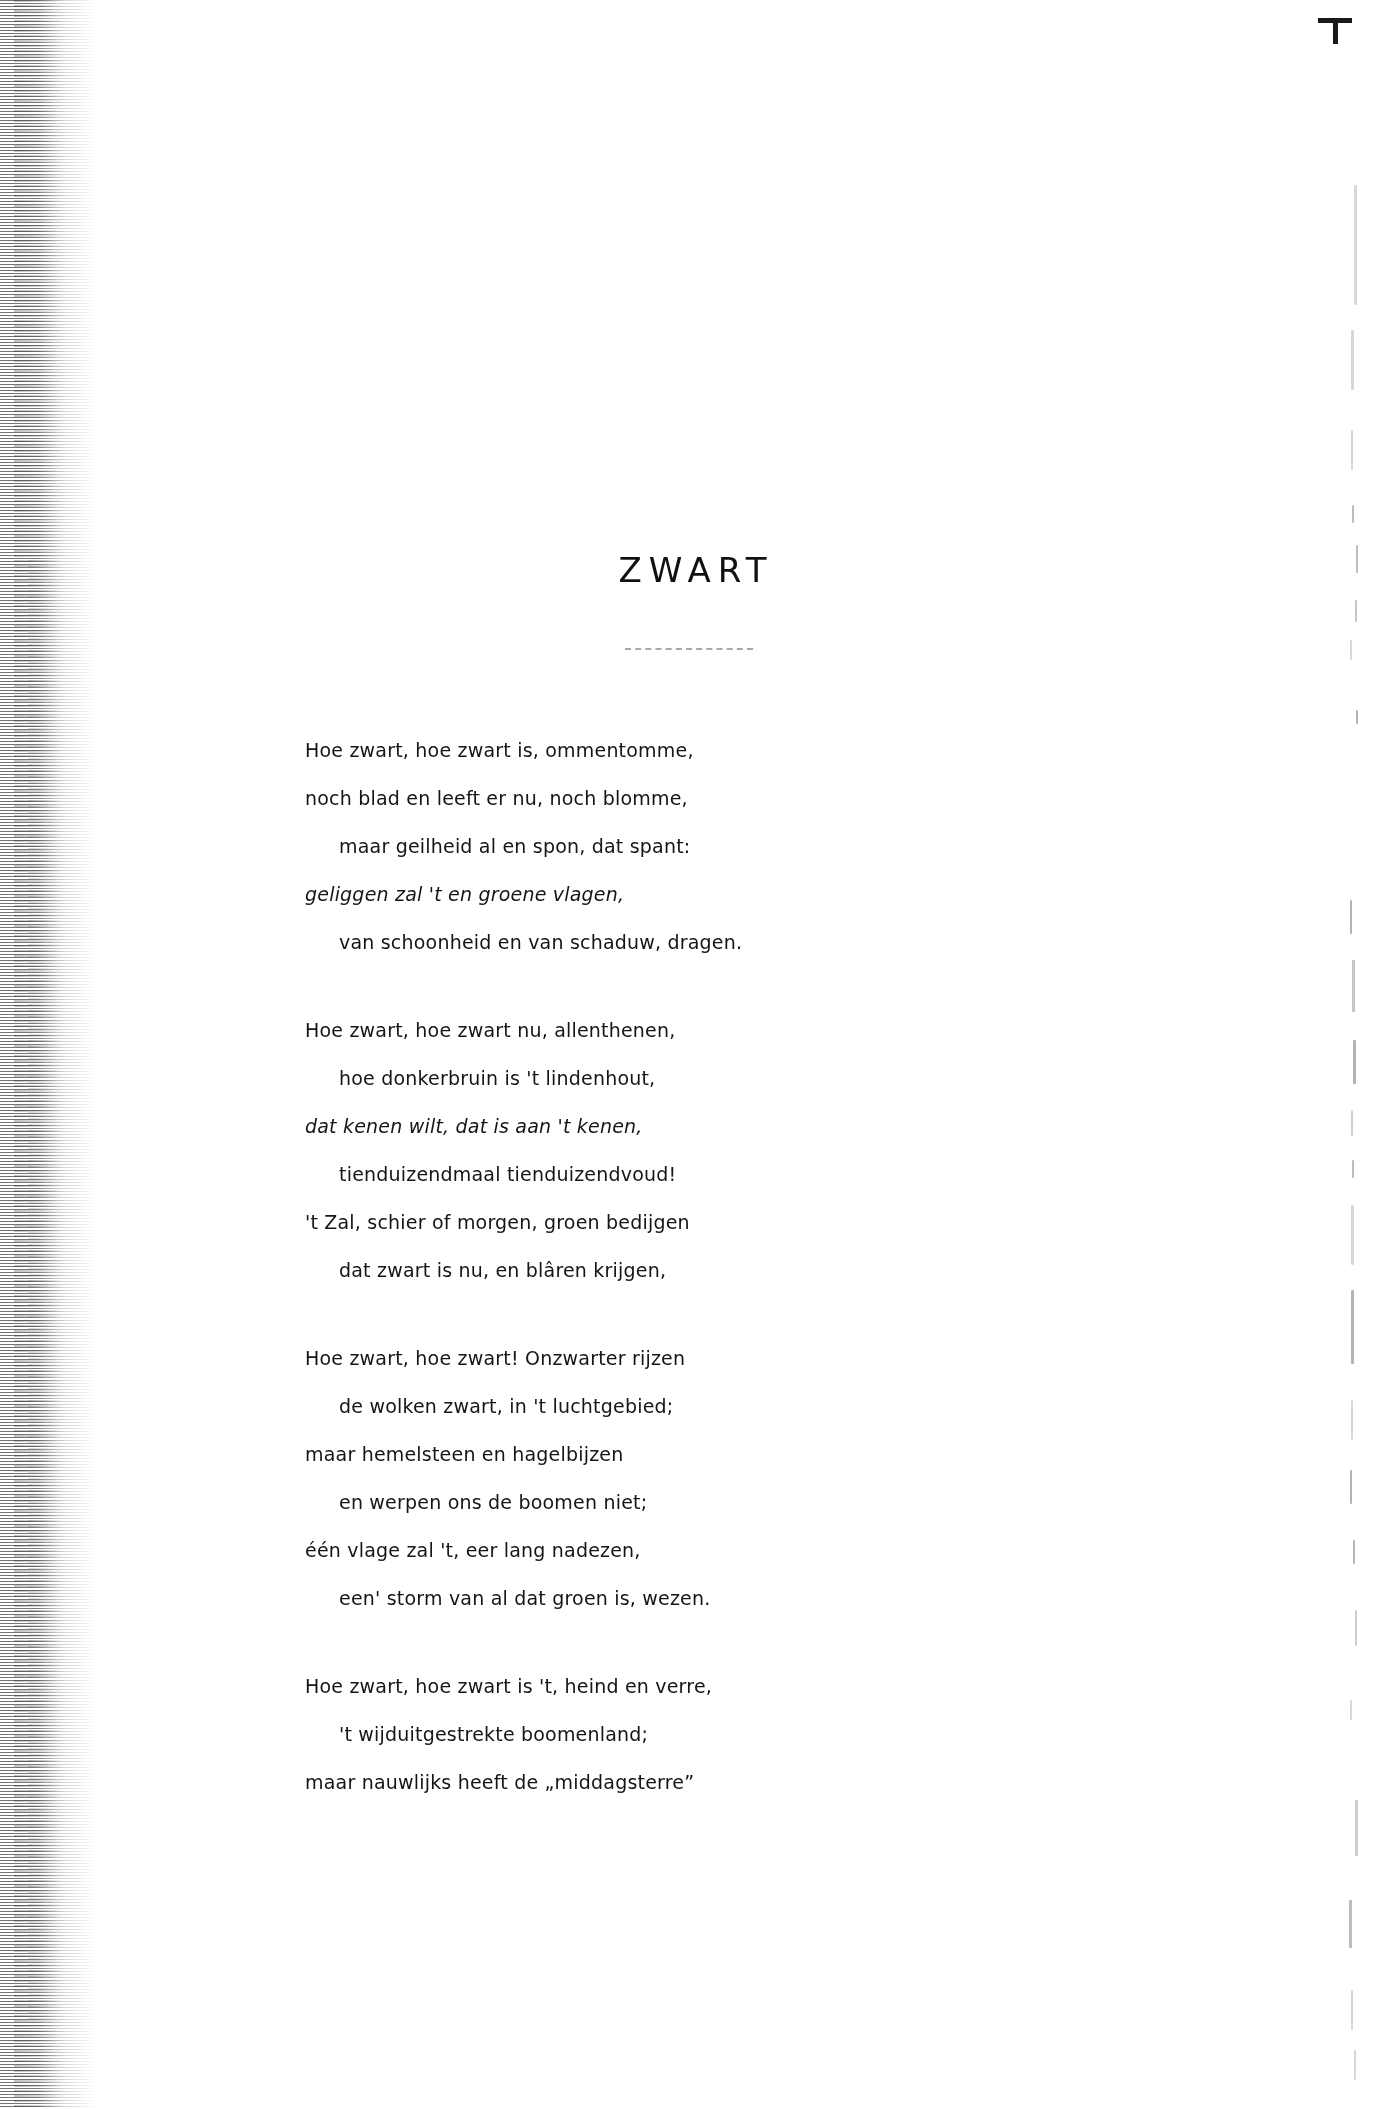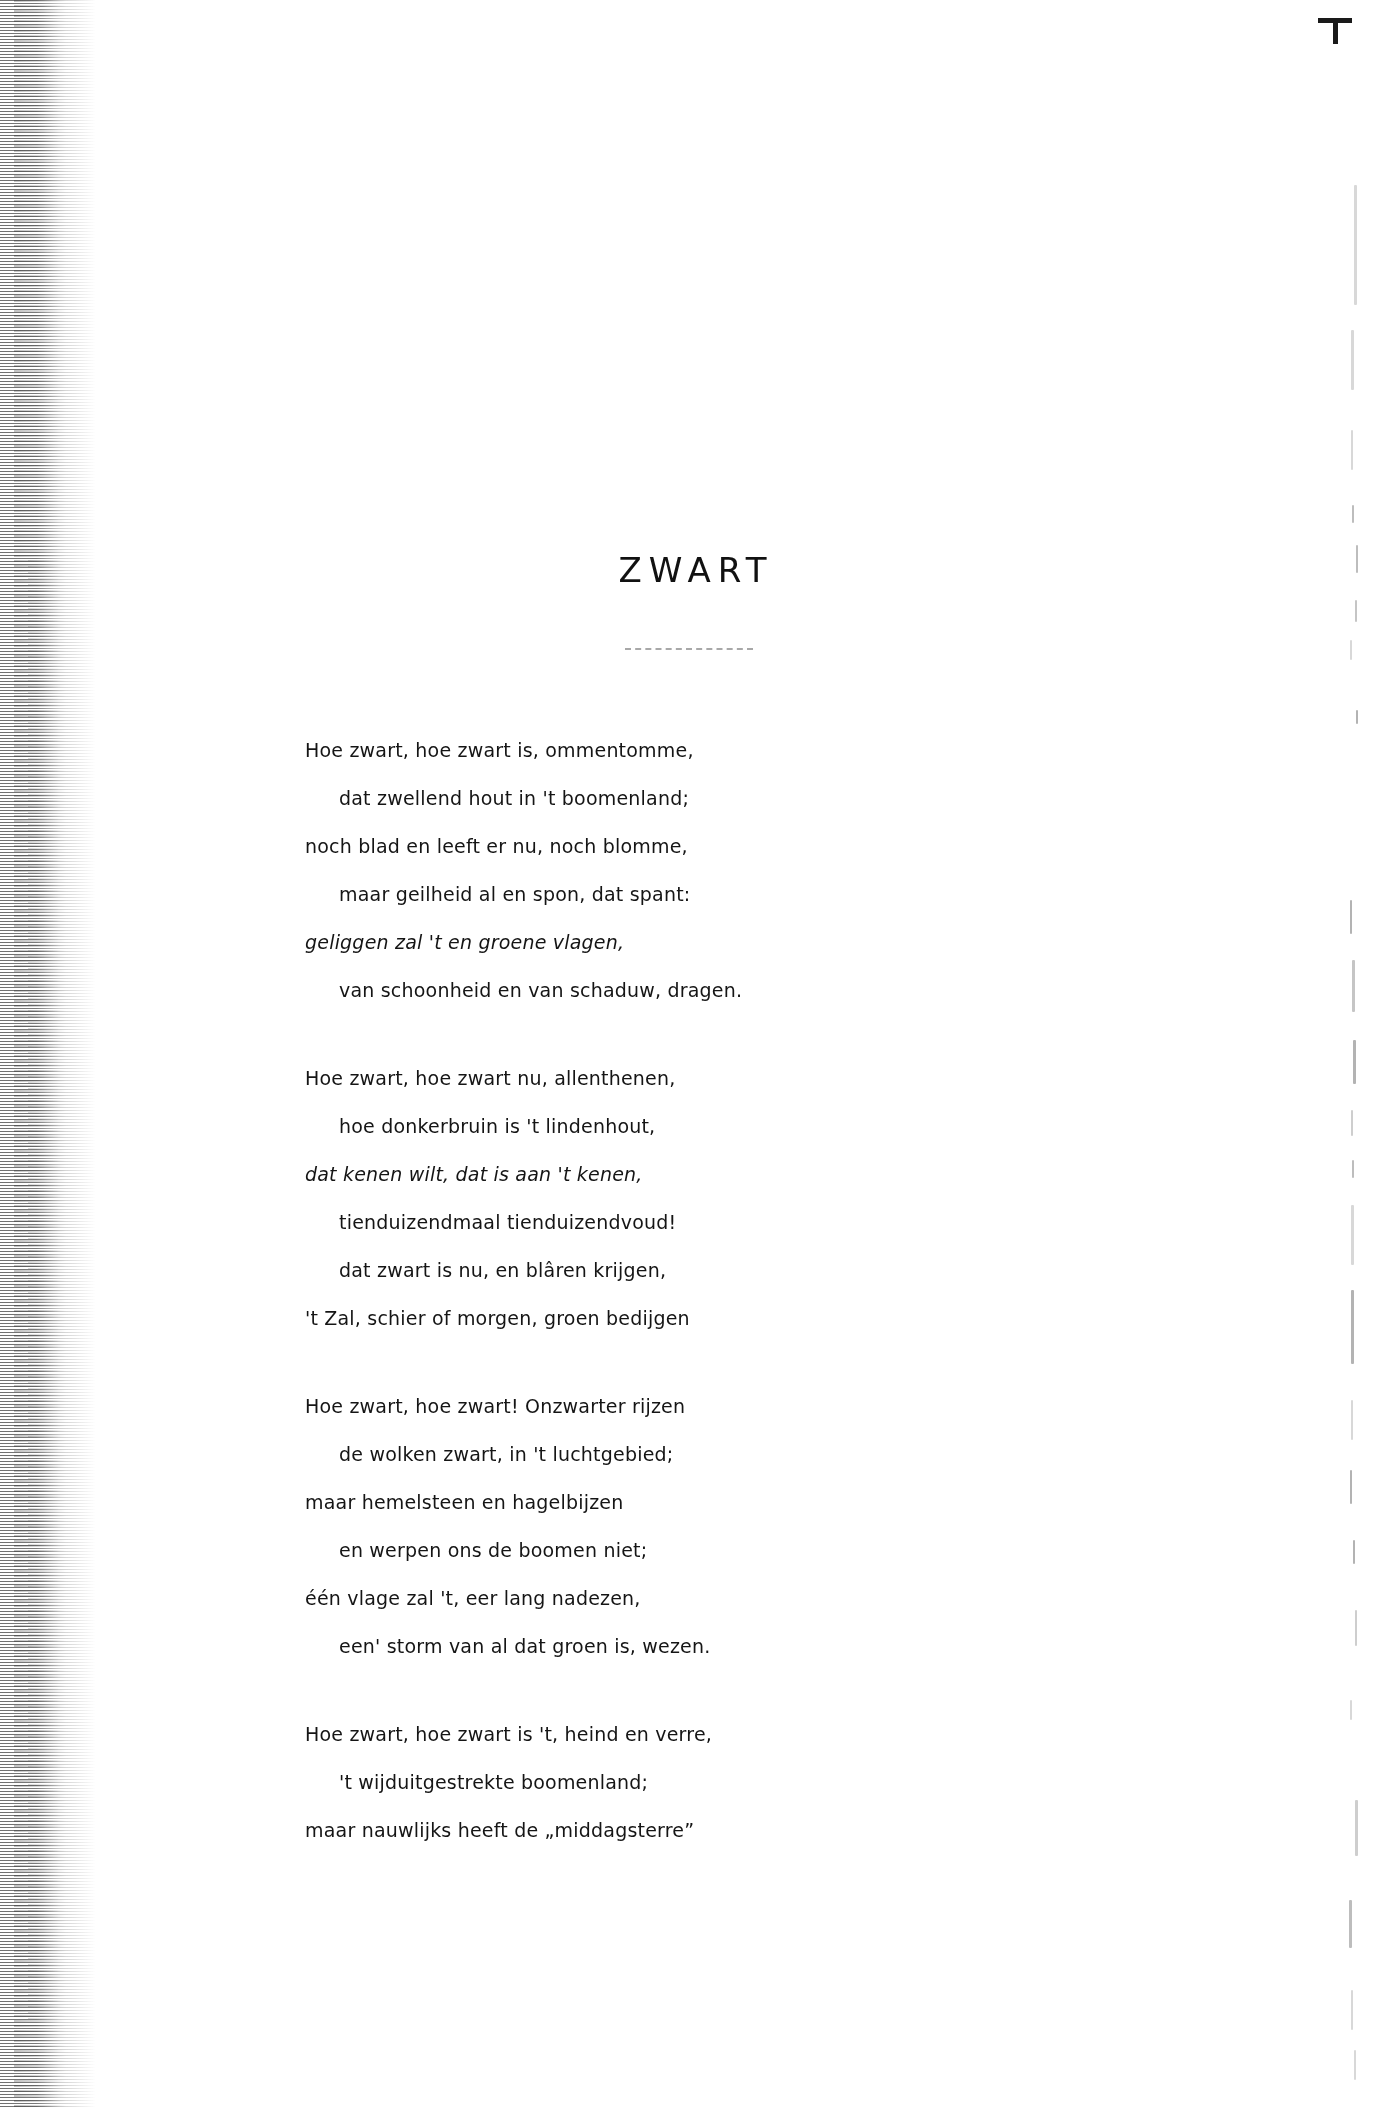--- a/index.html
+++ b/index.html
@@ -197,33 +197,32 @@
       <i style="top: 1990px; height: 40px; right: 23px; width: 2px; opacity: 0.35;"></i>
       <i style="top: 2050px; height: 30px; right: 20px; width: 2px; opacity: 0.35;"></i>
     </div>
 
   <div class="poem-title">ZWART</div>
   <div class="title-rule"></div>
 
   <div class="poem-body" id="poem-body">
       <div class="stanza">
         <div class="line">Hoe zwart, hoe zwart is, ommentomme,</div>
-        <div class="line indent-1">dat zwellend hout in 't boomenland;</div>
         <div class="line">noch blad en leeft er nu, noch blomme,</div>
         <div class="line indent-1">maar geilheid al en spon, dat spant:</div>
         <div class="line italic">geliggen zal 't en groene vlagen,</div>
         <div class="line indent-1">van schoonheid en van schaduw, dragen.</div>
       </div>
       <div class="stanza">
         <div class="line">Hoe zwart, hoe zwart nu, allenthenen,</div>
         <div class="line indent-1">hoe donkerbruin is 't lindenhout,</div>
         <div class="line italic">dat kenen wilt, dat is aan 't kenen,</div>
         <div class="line indent-1">tienduizendmaal tienduizendvoud!</div>
+        <div class="line">'t Zal, schier of morgen, groen bedijgen</div>
         <div class="line indent-1">dat zwart is nu, en blâren krijgen,</div>
-        <div class="line">'t Zal, schier of morgen, groen bedijgen</div>
       </div>
       <div class="stanza">
         <div class="line">Hoe zwart, hoe zwart! Onzwarter rijzen</div>
         <div class="line indent-1">de wolken zwart, in 't luchtgebied;</div>
         <div class="line">maar hemelsteen en hagelbijzen</div>
         <div class="line indent-1">en werpen ons de boomen niet;</div>
         <div class="line">één vlage zal 't, eer lang nadezen,</div>
         <div class="line indent-1">een' storm van al dat groen is, wezen.</div>
       </div>
       <div class="stanza">

